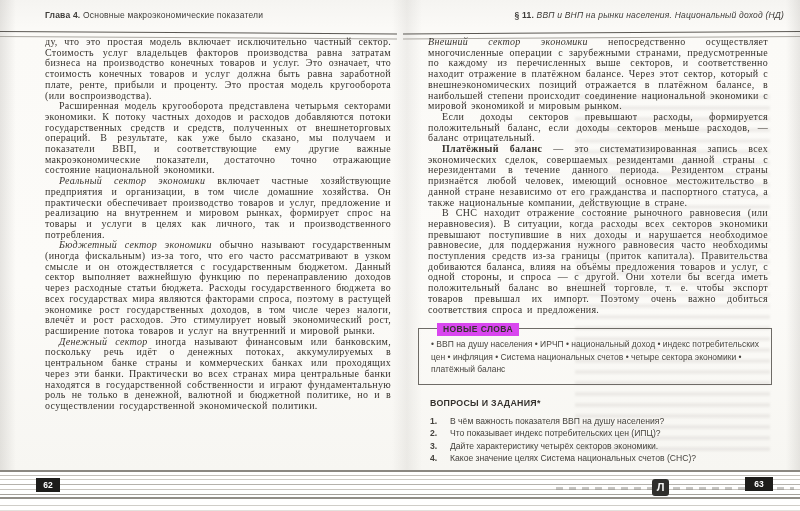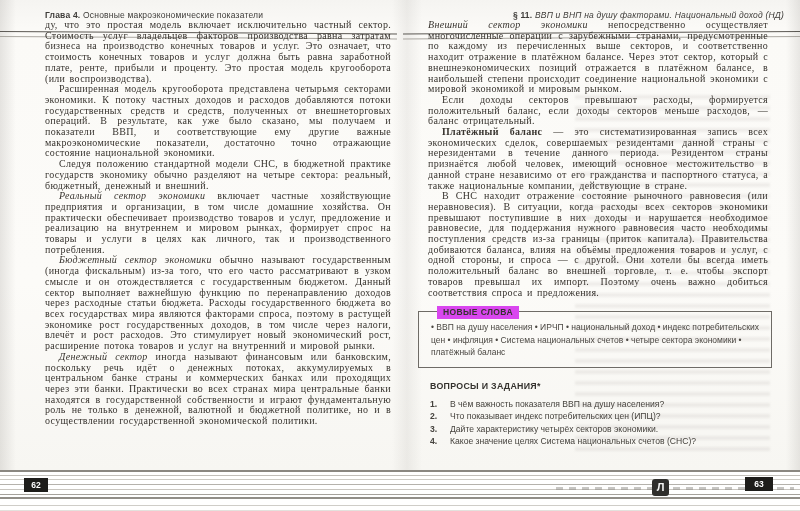--- a/index.html
+++ b/index.html
@@ -20,21 +20,21 @@
 
   .running-head{font-family:"Liberation Sans",sans-serif;font-size:8.5px;color:#3e3c39;
         letter-spacing:.2px;white-space:nowrap;}
   .running-head .rh-bold{font-weight:bold;}
   .page-right .running-head{text-align:right;margin-right:-16px;font-style:italic;}
   .page-right .running-head .rh-bold{font-style:normal;}
   .head-rule{position:absolute;top:31px;height:4px;border-top:1.5px solid #5b5853;border-bottom:1px solid #aaa7a1;}
   .head-rule.left{left:0;width:397px;transform:rotate(.35deg);transform-origin:left center;}
   .head-rule.right{left:403px;width:397px;transform:rotate(-.35deg);transform-origin:right center;}
 
-  .bodytext{font-size:10px;line-height:10.7px;text-align:justify;
+  .bodytext{margin-top:17px;font-size:10px;line-height:10.7px;text-align:justify;
         letter-spacing:.3px;word-spacing:1.6px;color:#37332e;}
   .bodytext p{margin:0;text-indent:14px;}
   .bodytext p.cont{text-indent:0;}
   .lead-i{font-style:italic;}
   .lead-b{font-weight:bold;}
 
   .nw-box{position:relative;border:1px solid #6e6b66;margin:13px 0 0 -10px;width:330px;
         padding:9px 10px 8px 12px;font-family:"Liberation Sans",sans-serif;font-size:8.5px;
         line-height:12.5px;color:#4a4742;}
   .nw-title{position:absolute;top:-6px;left:18px;background:#d946ef;padding:0 6px;
@@ -55,21 +55,21 @@
        rgba(0,0,0,0) 9px 12px,#cccac4 12px 13px,rgba(0,0,0,0) 13px 17px,#b5b2ac 17px 18px,
        rgba(0,0,0,0) 18px 22px,#c8c5bf 22px 23px,rgba(0,0,0,0) 23px 27px,#a5a29c 27px 28px,
        rgba(0,0,0,0) 28px 30px,#918e88 30px 32px,rgba(0,0,0,0) 32px 38px);
      filter:blur(.35px);}
   .table-edge{position:absolute;left:0;top:505px;width:800px;height:4px;
      border-top:1px solid #cfcdc8;border-bottom:1px solid #e3e1dd;}
 
   .pagenum-badge{position:absolute;background:#1d1c1a;color:#fff;
      font-family:"Liberation Sans",sans-serif;font-weight:bold;font-size:8.5px;
      padding:2px 0;text-align:center;z-index:4;}
-  .badge-left{left:24px;top:478px;width:24px;}
+  .badge-left{left:36px;top:478px;width:24px;}
   .badge-right{left:745px;top:477px;width:28px;}
 
   .wm-dashes{position:absolute;left:556px;top:487px;width:238px;height:3px;z-index:3;
      background:repeating-linear-gradient(90deg,#8f8d88 0 7px,rgba(0,0,0,0) 7px 13px);opacity:.5;}
   .logo-badge{position:absolute;left:652px;top:479px;width:17px;height:17px;background:#2f2e2c;
      border-radius:3px;color:#f5f5f5;font-family:"Liberation Sans",sans-serif;font-weight:bold;
      font-size:11px;line-height:17px;text-align:center;z-index:5;}
 </style>
 </head>
 <body>
@@ -84,31 +84,30 @@
   <div class="head-rule right"></div>
 
   <div class="page page-left">
     <div class="running-head">
       <span class="rh-bold">Глава 4.</span>
       <span>Основные макроэкономические показатели</span>
     </div>
     <div class="bodytext">
       <p class="cont">ду, что это простая модель включает исключительно частный сектор. Стоимость услуг владельцев факторов производства равна затратам бизнеса на производство конечных товаров и услуг. Это означает, что стоимость конечных товаров и услуг должна быть равна заработной плате, ренте, прибыли и проценту. Это простая модель кругооборота (или воспроизводства).</p>
       <p>Расширенная модель кругооборота представлена четырьмя секторами экономики. К потоку частных доходов и расходов добавляются потоки государственных средств и средств, полученных от внешнеторговых операций. В результате, как уже было сказано, мы получаем и показатели ВВП, и соответствующие ему другие важные макроэкономические показатели, достаточно точно отражающие состояние национальной экономики.</p>
-      <p>Следуя положению стандартной модели СНС, в бюджетной практике государств экономику обычно разделяют на четыре сектора: реальный, бюджетный, денежный и внешний.</p>
       <p><span class="lead-i">Реальный сектор экономики</span><span> включает частные хозяйствующие предприятия и организации, в том числе домашние хозяйства. Он практически обеспечивает производство товаров и услуг, предложение и реализацию на внутреннем и мировом рынках, формирует спрос на товары и услуги в целях как личного, так и производственного потребления.</span></p>
       <p><span class="lead-i">Бюджетный сектор экономики</span><span> обычно называют государственным (иногда фискальным) из-за того, что его часто рассматривают в узком смысле и он отождествляется с государственным бюджетом. Данный сектор выполняет важнейшую функцию по перенаправлению доходов через расходные статьи бюджета. Расходы государственного бюджета во всех государствах мира являются факторами спроса, поэтому в растущей экономике рост государственных доходов, в том числе через налоги, влечёт и рост расходов. Это стимулирует новый экономический рост, расширение потока товаров и услуг на внутренний и мировой рынки.</span></p>
       <p><span class="lead-i">Денежный сектор</span><span> иногда называют финансовым или банковским, поскольку речь идёт о денежных потоках, аккумулируемых в центральном банке страны и коммерческих банках или проходящих через эти банки. Практически во всех странах мира центральные банки находятся в государственной собственности и играют фундаментальную роль не только в денежной, валютной и бюджетной политике, но и в осуществлении государственной экономической политики.</span></p>
     </div>
   </div>
 
   <div class="page page-right">
     <div class="running-head">
       <span class="rh-bold">§ 11.</span>
-      <span>ВВП и ВНП на душу факторами. Национальный доход (НД)</span>
+      <span>ВВП и ВНП на рынки населения. Национальный доход (НД)</span>
     </div>
     <div class="bodytext">
       <p class="cont"><span class="lead-i">Внешний сектор экономики</span><span> непосредственно осуществляет многочисленные операции с зарубежными странами, предусмотренные по каждому из перечисленных выше секторов, и соответственно находит отражение в платёжном балансе. Через этот сектор, который с внешнеэкономических позиций отражается в платёжном балансе, в наибольшей степени происходит соединение национальной экономики с мировой экономикой и мировым рынком.</span></p>
       <p>Если доходы секторов превышают расходы, формируется положительный баланс, если доходы секторов меньше расходов, — баланс отрицательный.</p>
       <p><span class="lead-b">Платёжный баланс</span><span> — это систематизированная запись всех экономических сделок, совершаемых резидентами данной страны с нерезидентами в течение данного периода. Резидентом страны признаётся любой человек, имеющий основное местожительство в данной стране независимо от его гражданства и паспортного статуса, а также национальные компании, действующие в стране.</span></p>
       <p>В СНС находит отражение состояние рыночного равновесия (или неравновесия). В ситуации, когда расходы всех секторов экономики превышают поступившие в них доходы и нарушается необходимое равновесие, для поддержания нужного равновесия часто необходимы поступления средств из-за границы (приток капитала). Правительства добиваются баланса, влияя на объёмы предложения товаров и услуг, с одной стороны, и спроса — с другой. Они хотели бы всегда иметь положительный баланс во внешней торговле, т. е. чтобы экспорт товаров превышал их импорт. Поэтому очень важно добиться соответствия спроса и предложения.</p>
     </div>
 
     <div class="nw-box">
       <div class="nw-title">НОВЫЕ СЛОВА</div>

